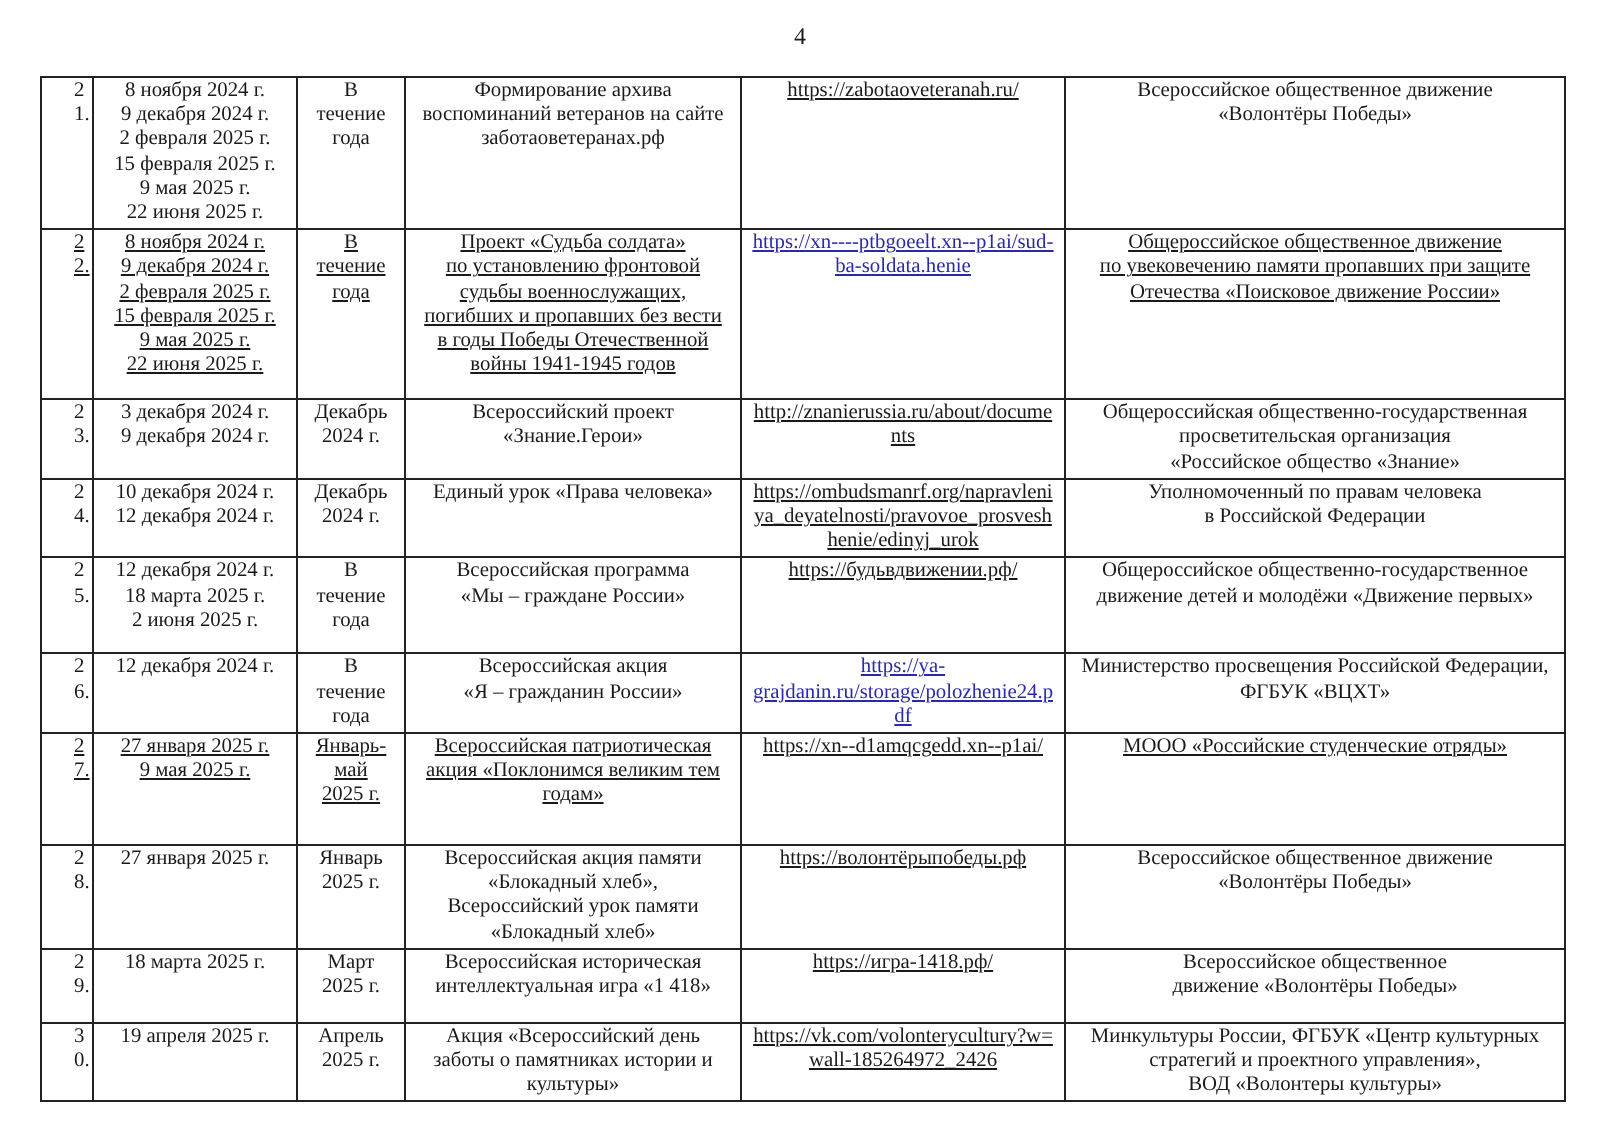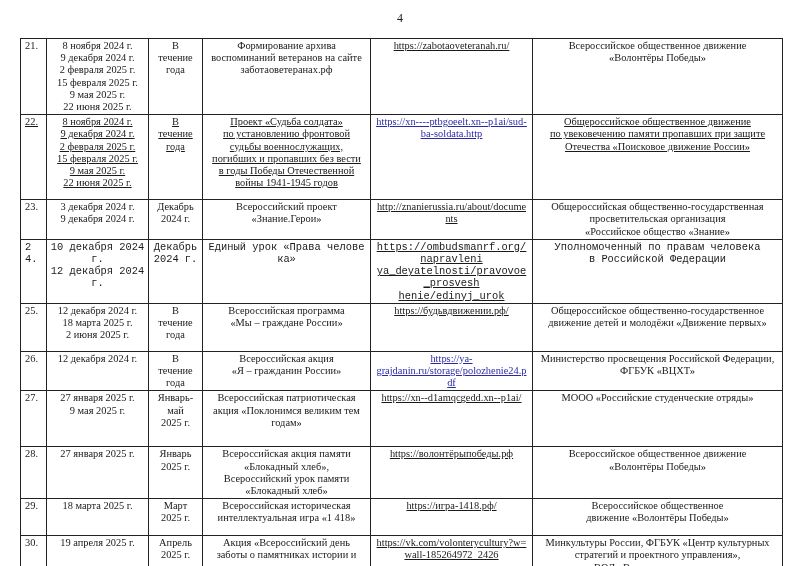--- a/index.html
+++ b/index.html
@@ -4,21 +4,21 @@
 <style>
   html, body { margin: 0; padding: 0; background: #ffffff; }
   body { width: 800px; height: 566px; position: relative; overflow: hidden;
          font-family: "Liberation Serif", "DejaVu Serif", serif; color: #1a1a1a; }
   .page-num { position: absolute; top: 11px; left: 0; width: 800px; text-align: center;
               font-size: 12px; }
   table.events { position: absolute; top: 38px; left: 20px; width: 762px;
                  border-collapse: collapse; table-layout: fixed; font-size: 10.4px; line-height: 12.2px; }
   table.events td { border: 1.3px solid #222; vertical-align: top; padding: 1px 3px 1px 3px;
                     text-align: center; overflow: hidden; word-break: break-all; }
-  table.events td.num { text-align: left; padding-left: 4px; }
+  table.events td.num { text-align: left; padding-left: 16px; }
   td.desc, td.org { word-break: normal; }
   td.dates, td.period { word-break: normal; }
   .link { text-decoration: underline; color: #1a1a1a; }
   .link.blue { color: #2a2aa8; }
   .line { display: block; }
 </style>
 </head>
 <body>
 
 <div class="page-num">4</div>
@@ -79,21 +79,21 @@
         <td class="desc">
           <span class="line">Проект «Судьба солдата»</span>
           <span class="line">по установлению фронтовой</span>
           <span class="line">судьбы военнослужащих,</span>
           <span class="line">погибших и пропавших без вести</span>
           <span class="line">в годы Победы Отечественной</span>
           <span class="line">войны 1941-1945 годов</span>
         </td>
         <td class="linkcell">
           <span class="line link blue">https://xn----ptbgoeelt.xn--p1ai/sud-</span>
-          <span class="line link blue">ba-soldata.http</span>
+          <span class="line link blue">ba-soldata.henie</span>
         </td>
         <td class="org">
           <span class="line">Общероссийское общественное движение</span>
           <span class="line">по увековечению памяти пропавших при защите</span>
           <span class="line">Отечества «Поисковое движение России»</span>
         </td>
       </tr>
       <tr style="height: 37px;">
         <td class="num">23.</td>
         <td class="dates">
@@ -111,21 +111,21 @@
         <td class="linkcell">
           <span class="line link">http://znanierussia.ru/about/docume</span>
           <span class="line link">nts</span>
         </td>
         <td class="org">
           <span class="line">Общероссийская общественно-государственная</span>
           <span class="line">просветительская организация</span>
           <span class="line">«Российское общество «Знание»</span>
         </td>
       </tr>
-      <tr style="height: 37px; font-family: Liberation Mono, monospace;">
+      <tr style="height: 37px;">
         <td class="num">24.</td>
         <td class="dates">
           <span class="line">10 декабря 2024 г.</span>
           <span class="line">12 декабря 2024 г.</span>
         </td>
         <td class="period">
           <span class="line">Декабрь</span>
           <span class="line">2024 г.</span>
         </td>
         <td class="desc">
@@ -182,21 +182,21 @@
         <td class="linkcell">
           <span class="line link blue">https://ya-</span>
           <span class="line link blue">grajdanin.ru/storage/polozhenie24.p</span>
           <span class="line link blue">df</span>
         </td>
         <td class="org">
           <span class="line">Министерство просвещения Российской Федерации,</span>
           <span class="line">ФГБУК «ВЦХТ»</span>
         </td>
       </tr>
-      <tr style="height: 56px;">
+      <tr style="height: 56px; text-decoration: underline;">
         <td class="num">27.</td>
         <td class="dates">
           <span class="line">27 января 2025 г.</span>
           <span class="line">9 мая 2025 г.</span>
         </td>
         <td class="period">
           <span class="line">Январь-</span>
           <span class="line">май</span>
           <span class="line">2025 г.</span>
         </td>

